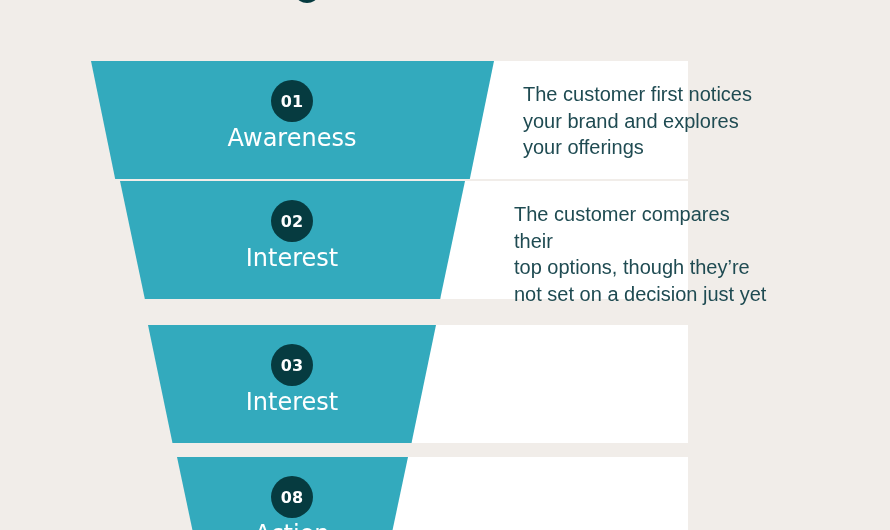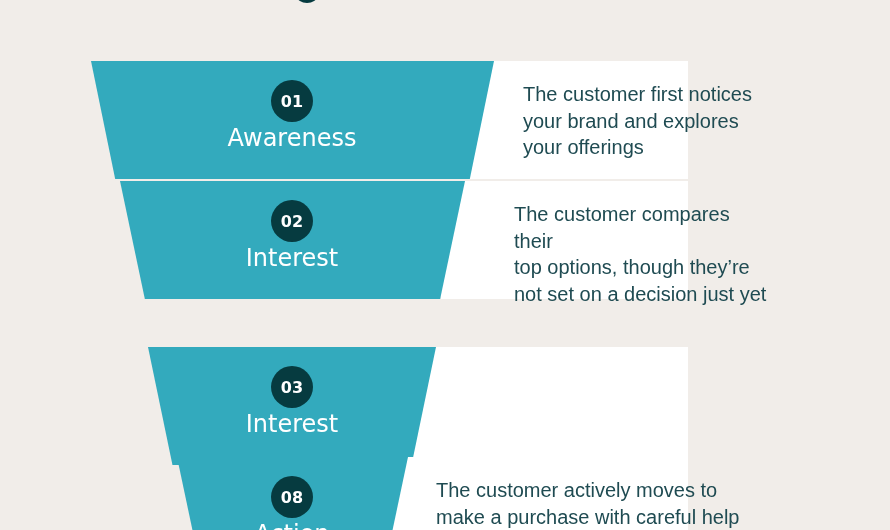--- a/index.html
+++ b/index.html
@@ -63,27 +63,25 @@
 <div class="stage" style="top:181px;">
   <div class="panel" style="left:441px;"></div>
   <div class="trap" style="left:120px; width:345px; clip-path: polygon(0 0, 100% 0, 92.8% 100%, 7.2% 100%);"></div>
   <div class="num">02</div>
   <div class="stage-title">Interest</div>
   <div class="desc" style="left:494px;margin-left:20px;">The customer compares their
 top options, though they’re
 not set on a decision just yet</div>
 </div>
 
-<div class="stage" style="top:325px;margin-top:22px;">
+<div class="stage" style="top:325px;">
   <div class="panel" style="left:412px;"></div>
   <div class="trap" style="left:148px; width:288px; clip-path: polygon(0 0, 100% 0, 91.5% 100%, 8.5% 100%);"></div>
   <div class="num">03</div>
   <div class="stage-title">Interest</div>
 </div>
 
 <div class="stage" style="top:457px;">
   <div class="panel" style="left:383px;"></div>
   <div class="trap" style="left:177px; width:231px; clip-path: polygon(0 0, 100% 0, 89.2% 100%, 10.8% 100%);"></div>
   <div class="num">08</div>
   <div class="stage-title">Action</div>
-  <div class="desc" style="left:436px;">The customer actively moves to
-make a purchase with careful help</div>
 </div>
 
 </body></html>

